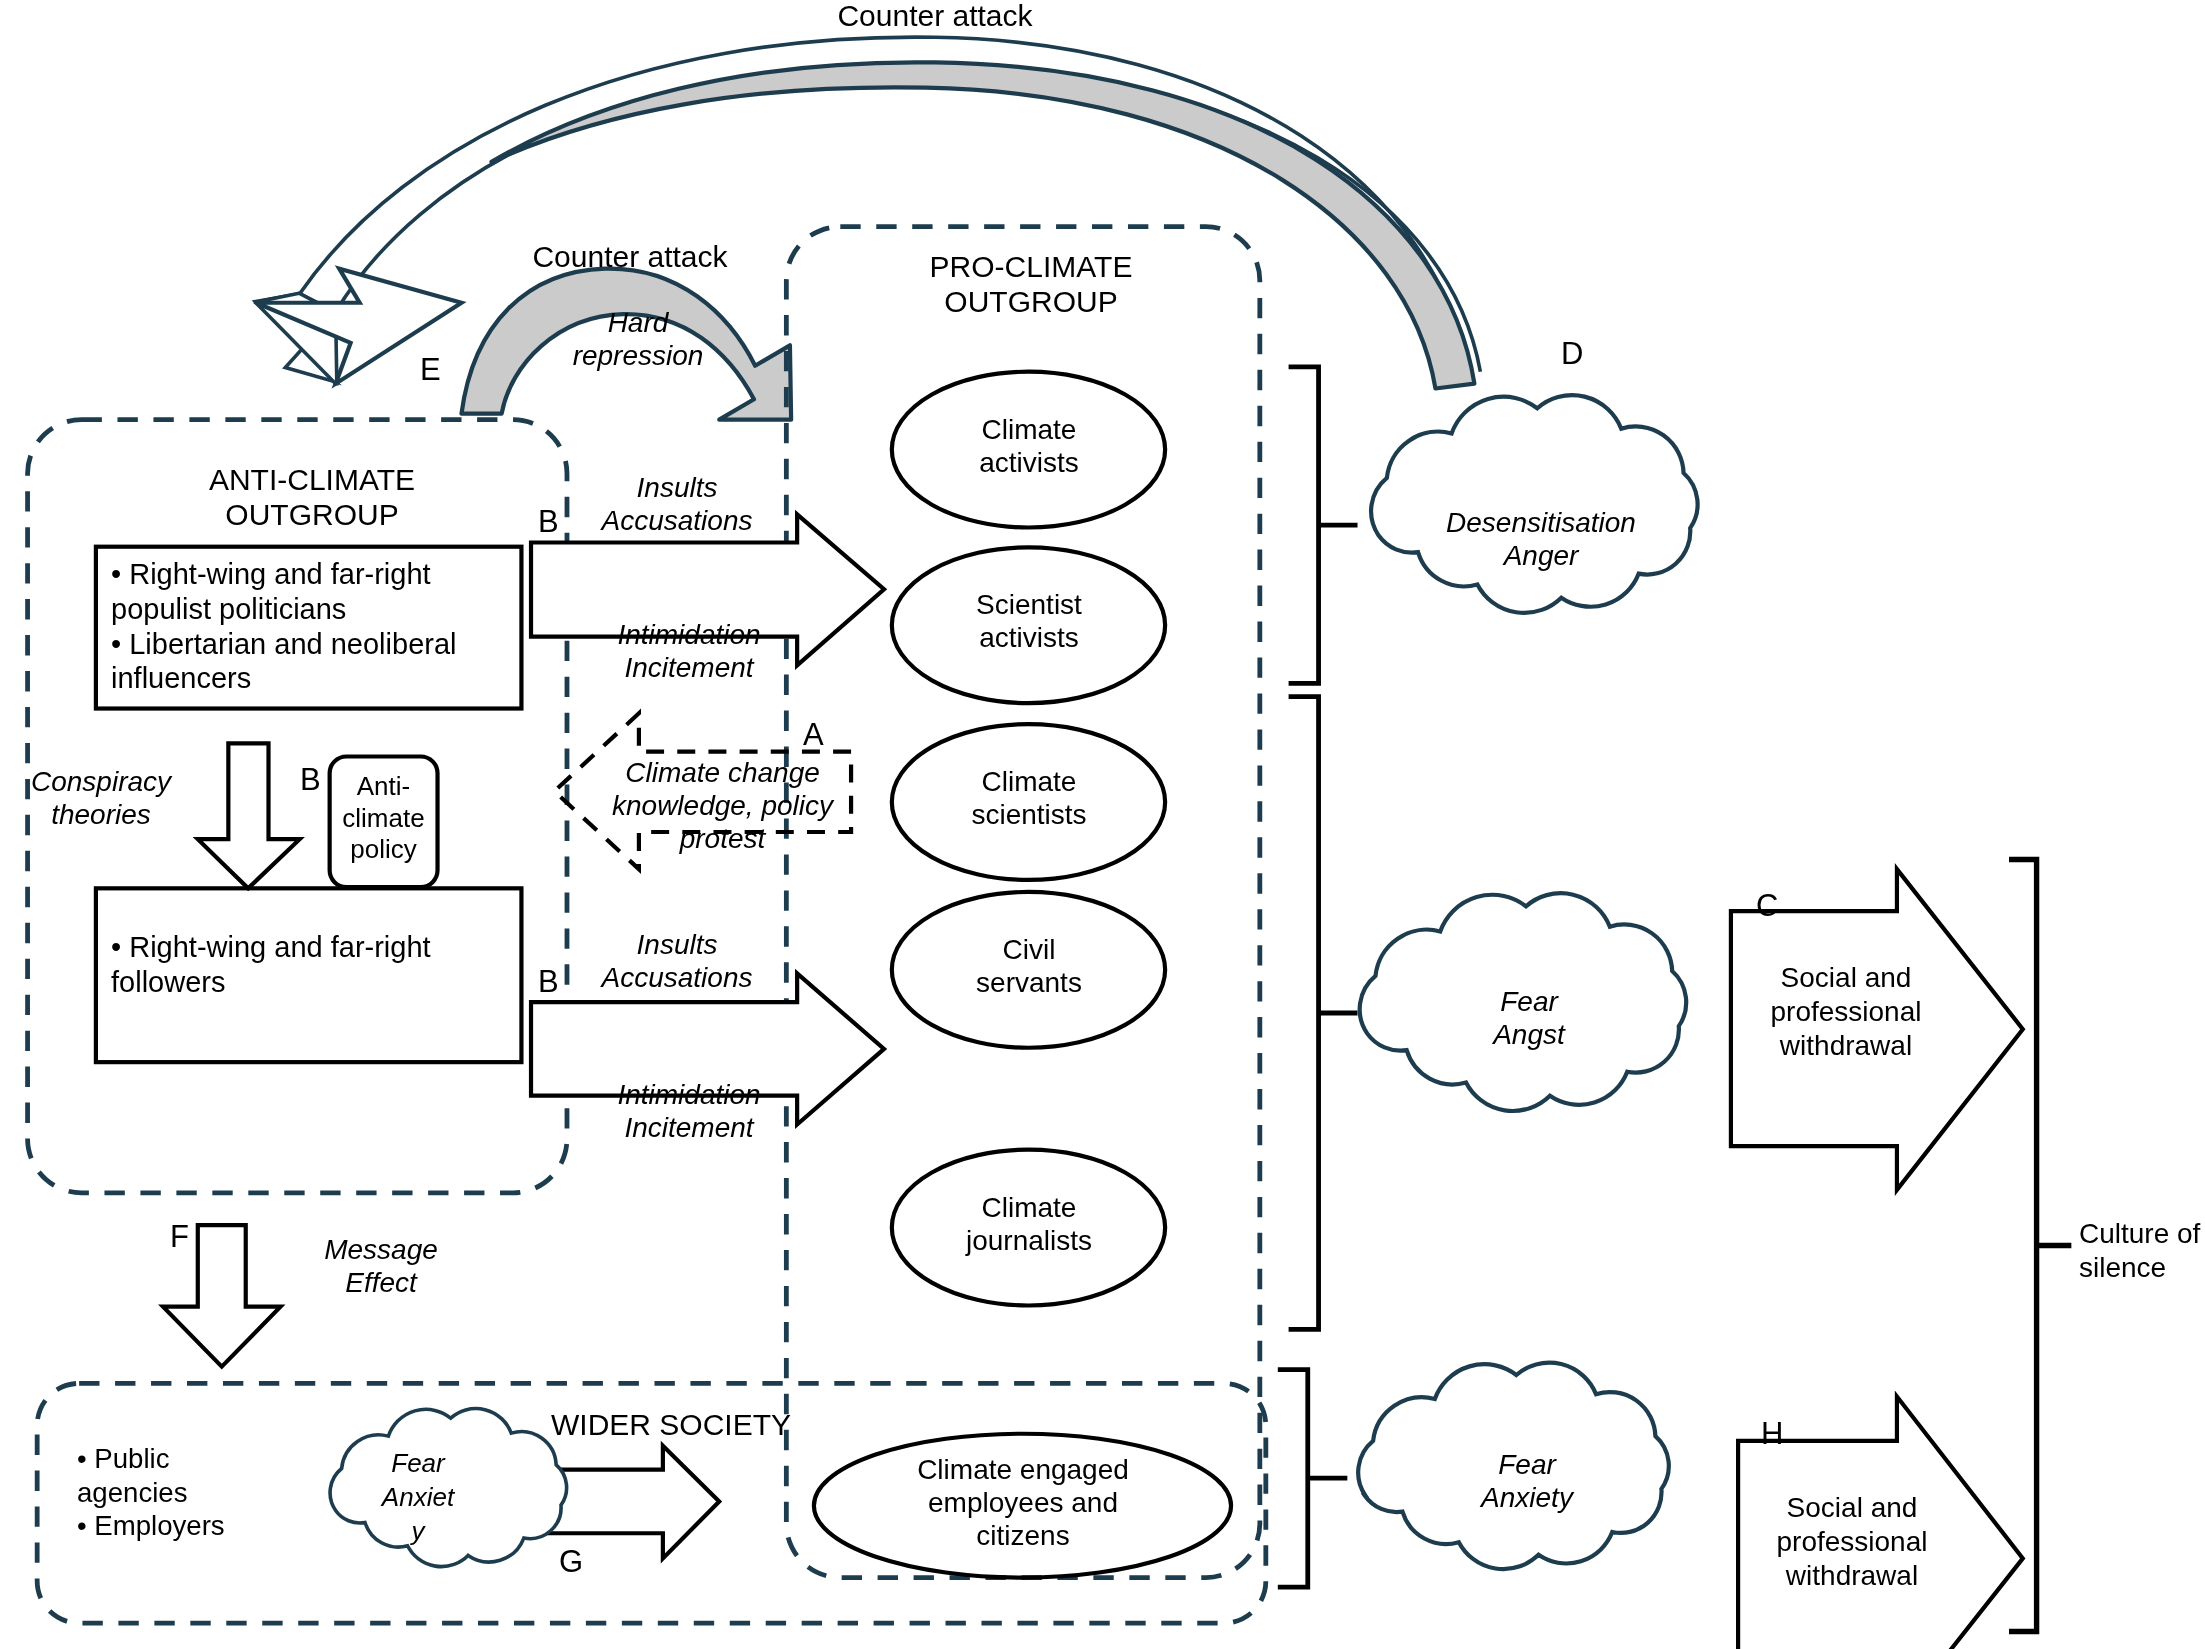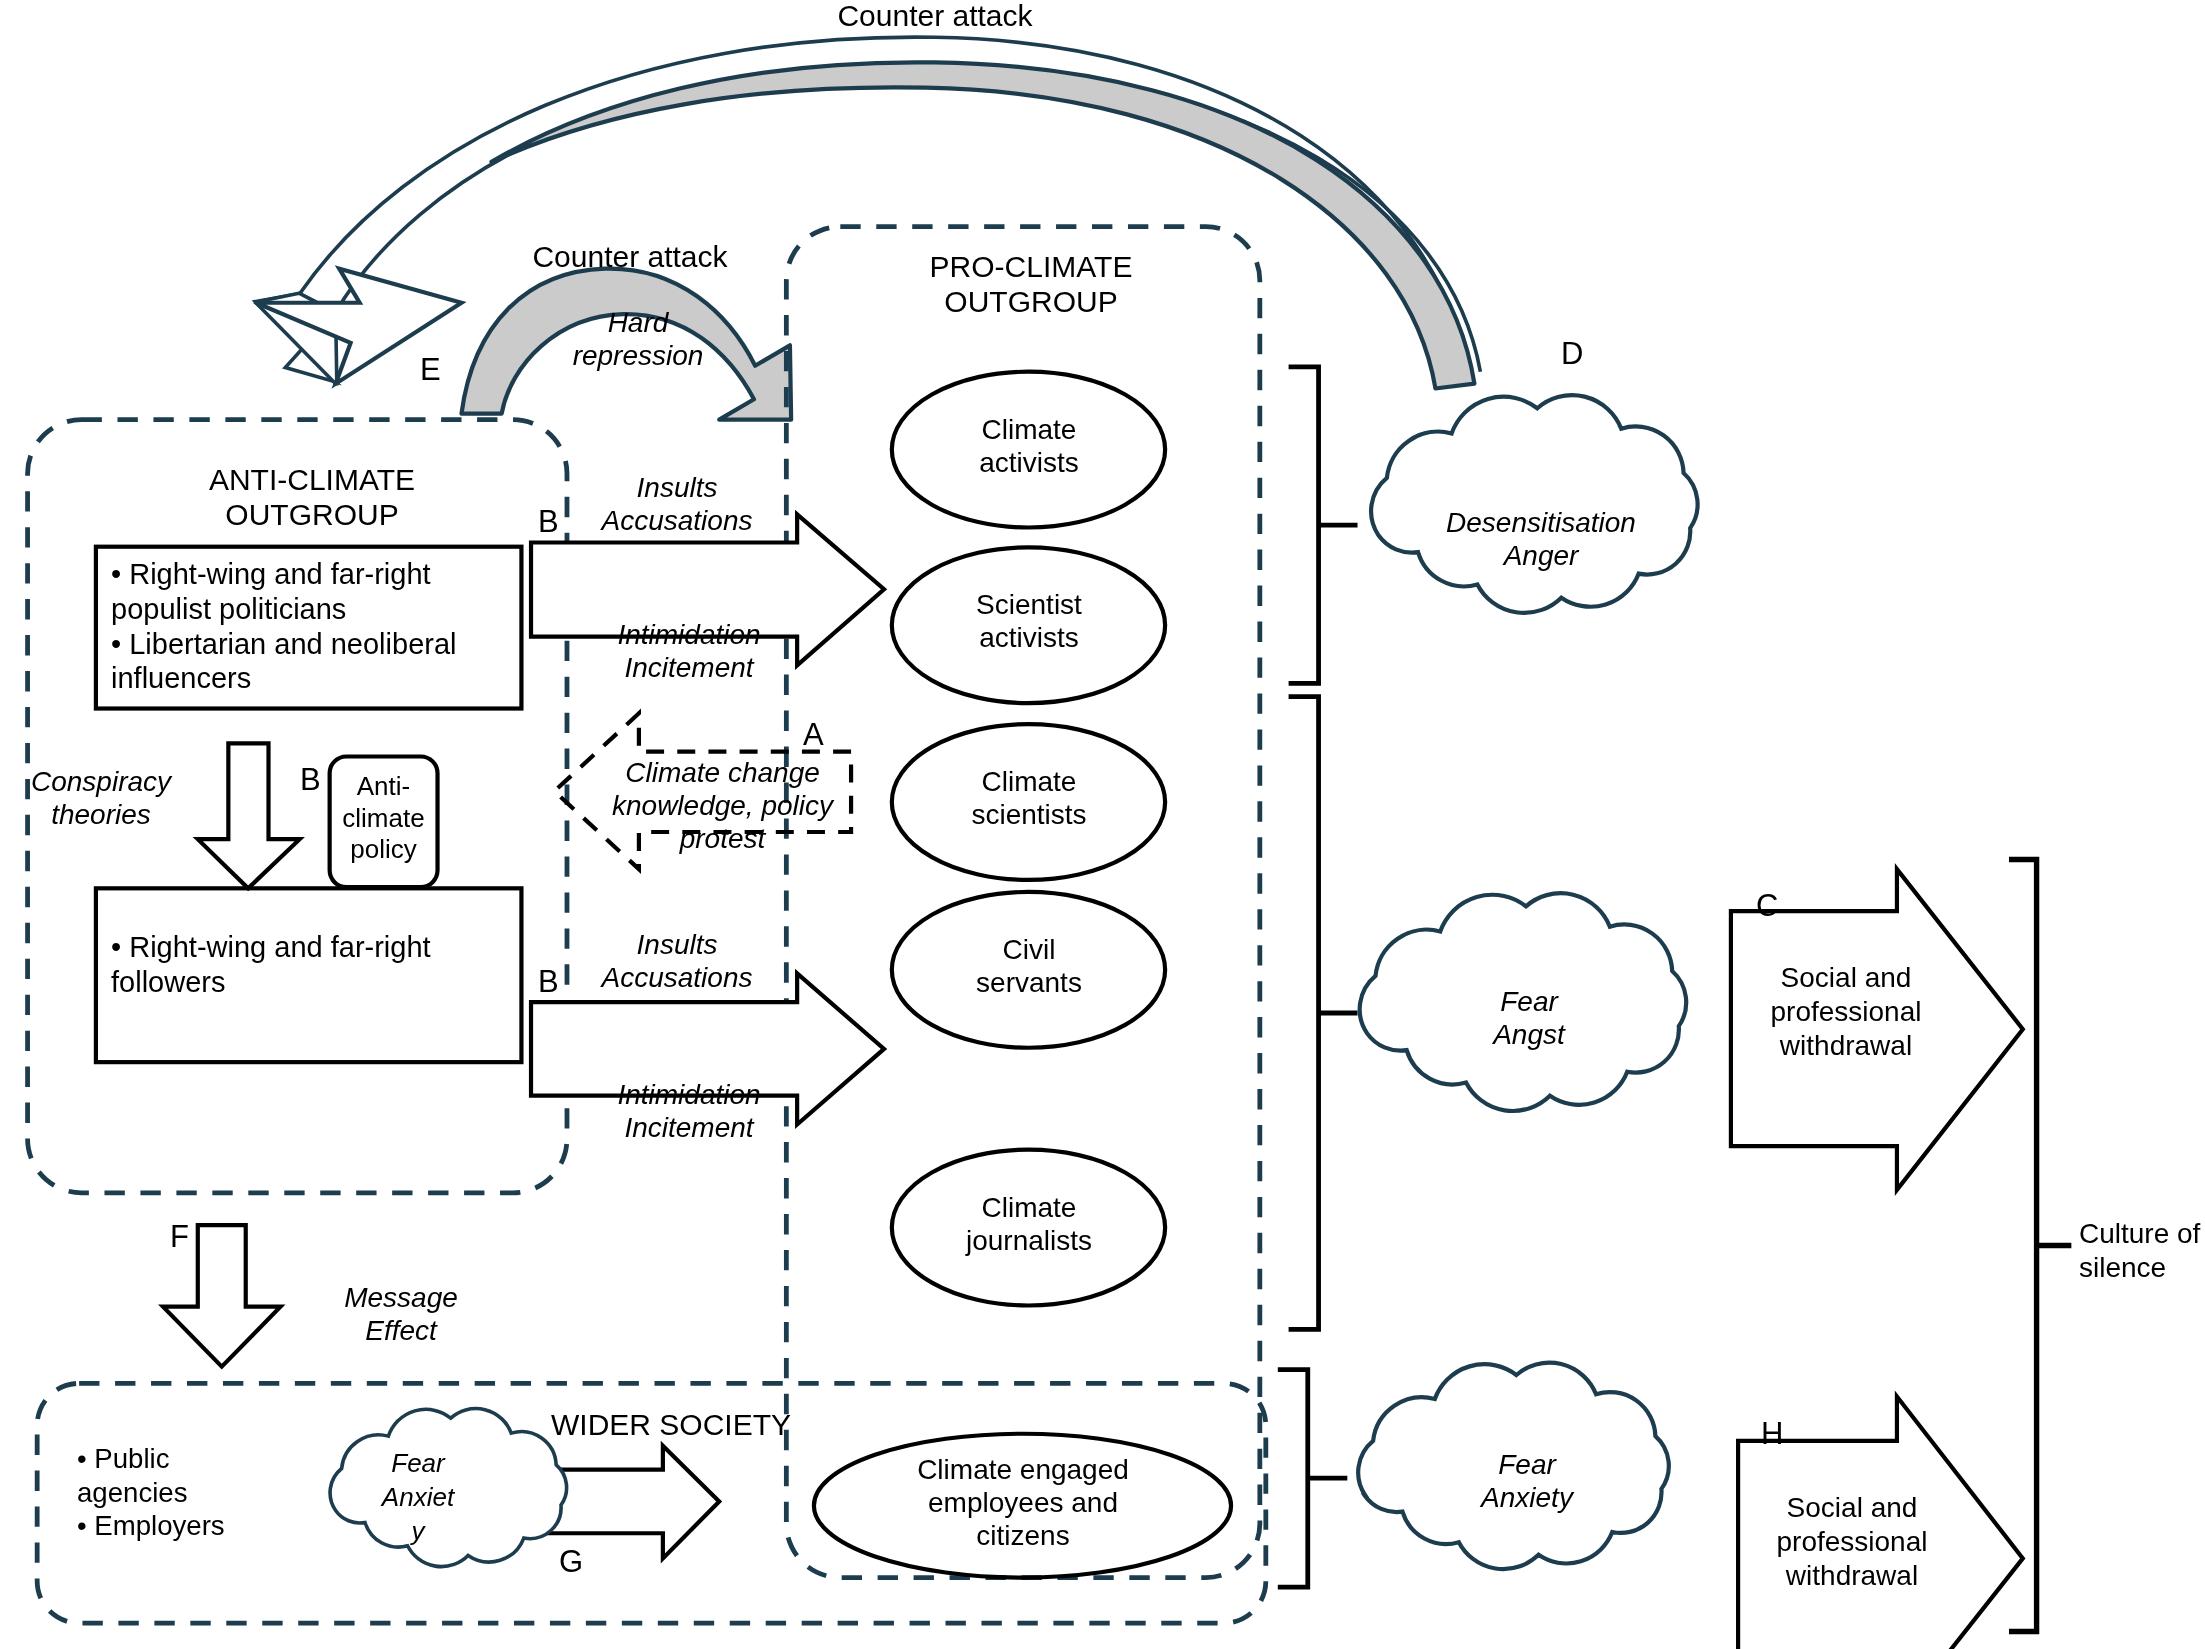--- a/index.html
+++ b/index.html
@@ -223,21 +223,21 @@
   <div class="lbl ital" style="left:575px; top:929px; width:204px;">Insults
 Accusations</div>
 
   <div class="lbl ital" style="left:575px; top:1079px; width:228px;">Intimidation
 Incitement</div>
 
   <div class="lbl ital" style="left:599px; top:756px; width:247px; line-height:1.18;">Climate change
 knowledge, policy
 protest</div>
 
-  <div class="lbl ital" style="left:320px; top:1234px; width:162px;margin-top:48px;">Message
+  <div class="lbl ital" style="left:300px; top:1234px; width:162px;">Message
 Effect</div>
 
   <div class="lbl" style="left:909px; top:414px; width:240px;">Climate
 activists</div>
   <div class="lbl" style="left:909px; top:589px; width:240px;">Scientist
 activists</div>
   <div class="lbl" style="left:909px; top:766px; width:240px;">Climate
 scientists</div>
   <div class="lbl" style="left:909px; top:934px; width:240px;">Civil
 servants</div>

